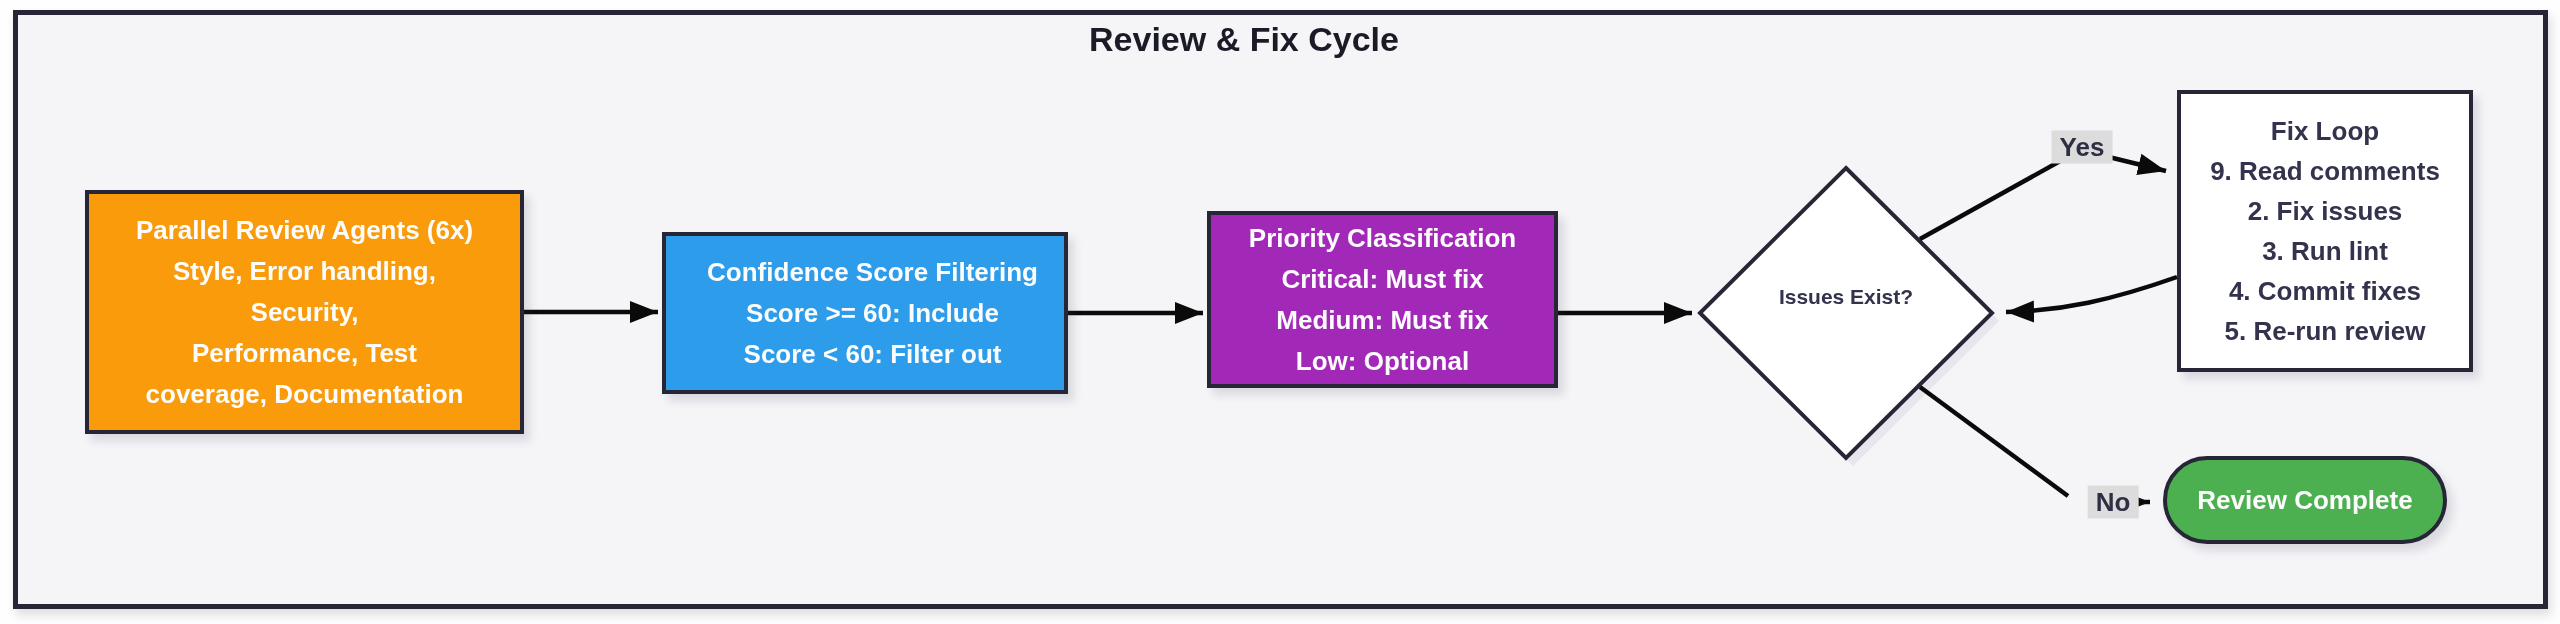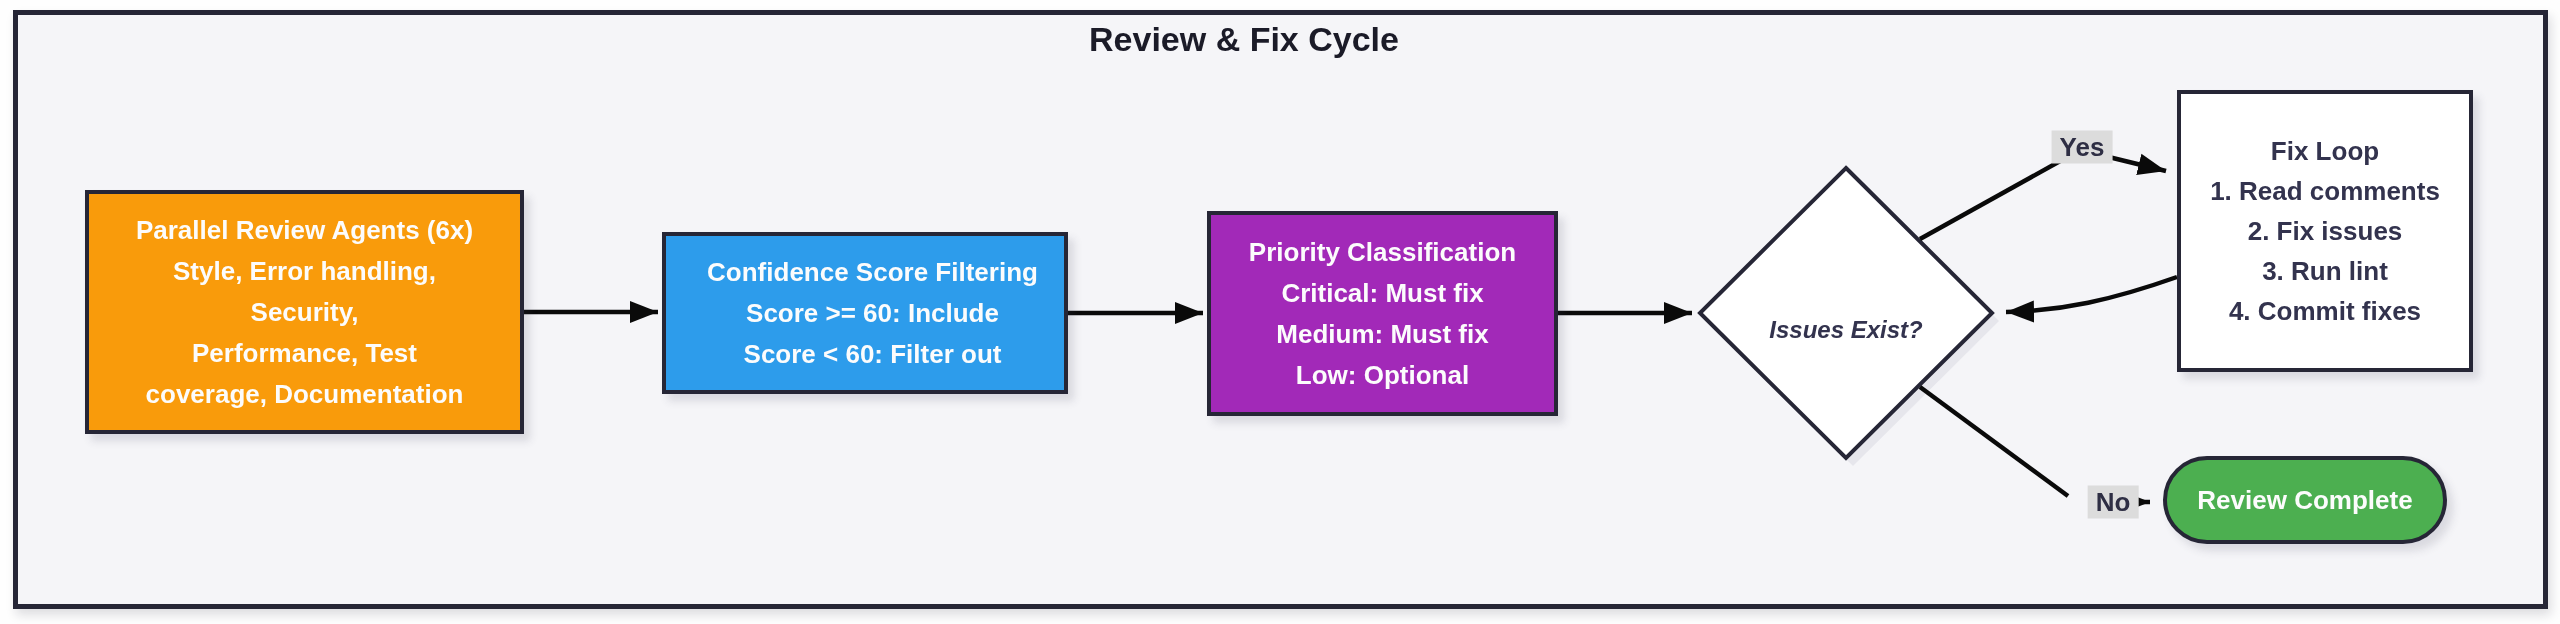--- a/index.html
+++ b/index.html
@@ -56,42 +56,41 @@
     text-align: center;
     font-size: 26px;
     font-weight: 600;
     color: #FCFCFC;
     line-height: 41px;
     box-shadow: 6px 7px 8px rgba(60,60,90,0.15);
     white-space: nowrap;
   }
   .node-agents   { left: 85px;   top: 190px; width: 439px; height: 244px; background: #F99B0B; }
   .node-filter   { left: 662px;  top: 232px; width: 406px; height: 162px; background: #2D9CEB; padding-left: 15px; }
-  .node-priority { left: 1207px; top: 211px; width: 351px; height: 205px; background: #A229B8; }
+  .node-priority { left: 1207px; top: 211px; width: 351px; height: 177px; background: #A229B8; }
   .node-fixloop  { left: 2177px; top: 82px;  width: 296px; height: 282px; background: #FFFFFF;
                    color: #33334E; line-height: 40px; margin-top: 8px; }
   .node-complete {
     position: absolute;
     left: 2163px; top: 456px; width: 284px; height: 88px;
     box-sizing: border-box;
     background: #4CAF50;
     border: 4px solid #262636;
     border-radius: 46px;
     display: flex; justify-content: center; align-items: center;
     font-size: 26px; font-weight: 600; color: #FCFCFC;
     box-shadow: 6px 7px 8px rgba(60,60,90,0.15);
     white-space: nowrap;
   }
   .decision-label {
     position: absolute;
-    left: 1846px; top: 330px;
+    left: 1846px; top: 297px;
     transform: translate(-50%,-50%);
-    font-size: 24px; font-weight: 600; color: #33334E;
+    font-size: 21px; font-weight: 600; color: #33334E;
     white-space: nowrap;
-    font-style: italic;
   }
   .edge-label {
     position: absolute;
     transform: translate(-50%,-50%);
     background: #DCDCDC;
     color: #2E2E44;
     font-size: 26px;
     font-weight: 600;
     padding: 1px 8px;
     white-space: nowrap;
@@ -146,24 +145,25 @@
     <div>Priority Classification</div>
     <div>Critical: Must fix</div>
     <div>Medium: Must fix</div>
     <div>Low: Optional</div>
   </div>
 
   <div class="decision-label">Issues Exist?</div>
 
   <div class="node node-fixloop">
     <div>Fix Loop</div>
-    <div>1. Read comments</div>
+    <div>9. Read comments</div>
     <div>2. Fix issues</div>
     <div>3. Run lint</div>
     <div>4. Commit fixes</div>
+    <div>5. Re-run review</div>
   </div>
 
   <div class="node-complete">
     <span>Review Complete</span>
   </div>
 
   <div class="edge-label edge-label-yes">Yes</div>
   <div class="edge-label edge-label-no">No</div>
 
 </div>

